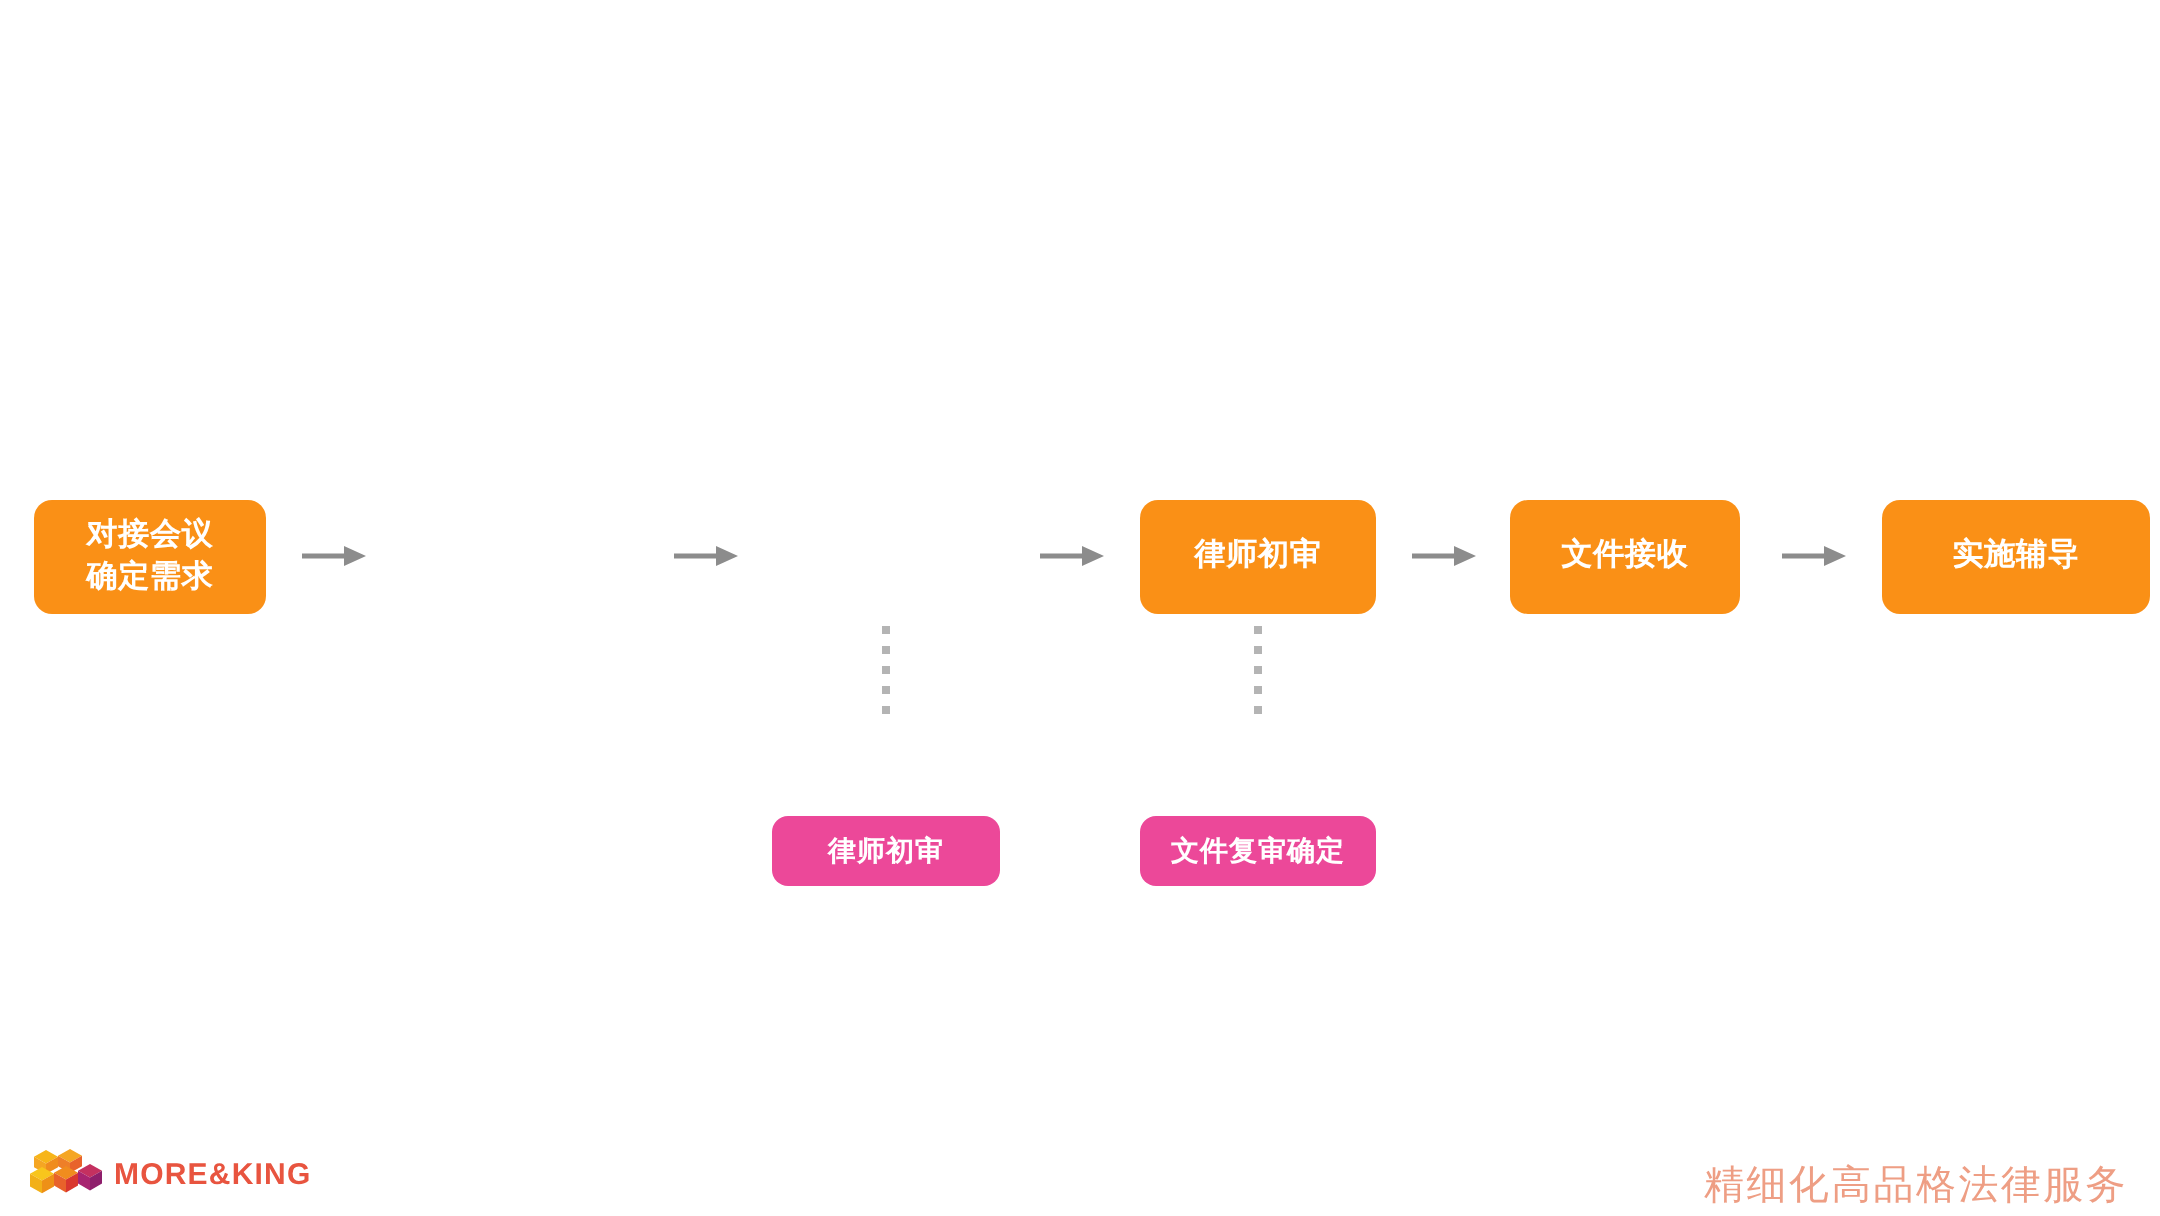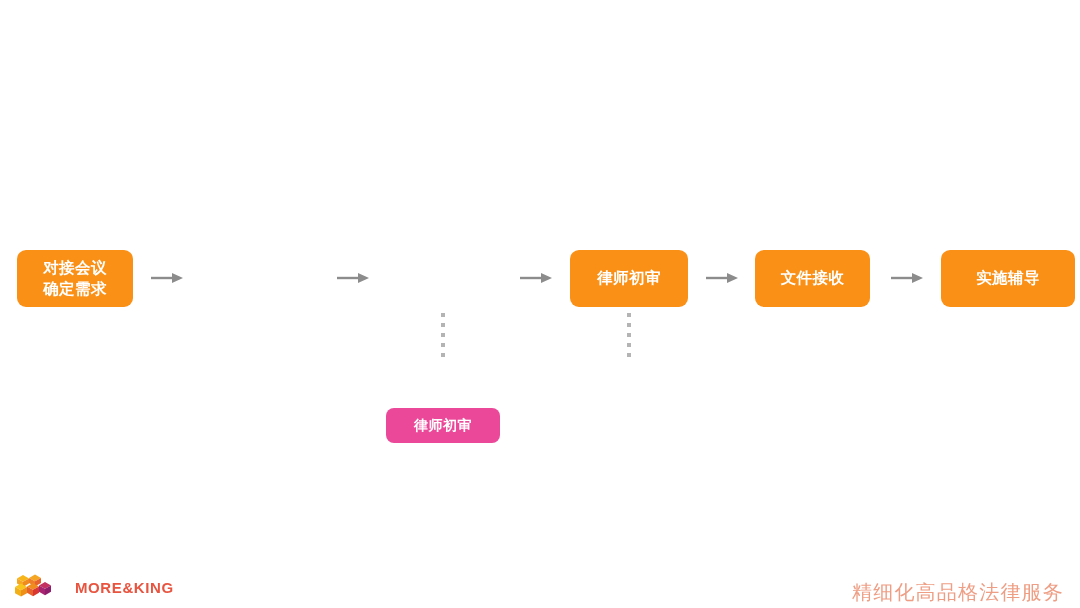--- a/index.html
+++ b/index.html
@@ -88,21 +88,21 @@
     margin-top: 40px;
   }
 
   
   .footer-logo {
     position: absolute;
     left: 14px;
     top: 574px;
     display: flex;
     align-items: center;
-    gap: 19px;
+    gap: 1px;
   }
   .logo-mark { width: 42px; height: 26px; display: block; }
   .logo-text {
     font-size: 15px;
     font-weight: bold;
     color: #E8543F;
     letter-spacing: 0.6px;
     font-family: "Liberation Sans", "DejaVu Sans", sans-serif;
   }
   .footer-tagline {
@@ -179,20 +179,23 @@
 
   </div>
 
   <div class="dotted" style="left:441px;"></div>
   <div class="dotted" style="left:627px;"></div>
 
   <div class="sub-box" style="left:386px;width:114px;">
     <span>律师初审</span>
   </div>
 
+  <div class="sub-box" style="left:570px;width:118px;">
+    <span>文件复审确定</span>
+  </div>
 
   <div class="footer-logo">
     <span>
       <svg class="logo-mark" viewBox="0 0 42 26">
 
         <polygon points="9,1 15,4.4 9,7.8 3,4.4" fill="#F7B519"></polygon>
         <polygon points="3,4.4 9,7.8 9,13 3,9.6" fill="#F5A623"></polygon>
         <polygon points="15,4.4 9,7.8 9,13 15,9.6" fill="#F08C1E"></polygon>
 
         <polygon points="21,0.5 27,3.9 21,7.3 15,3.9" fill="#F5A623"></polygon>

